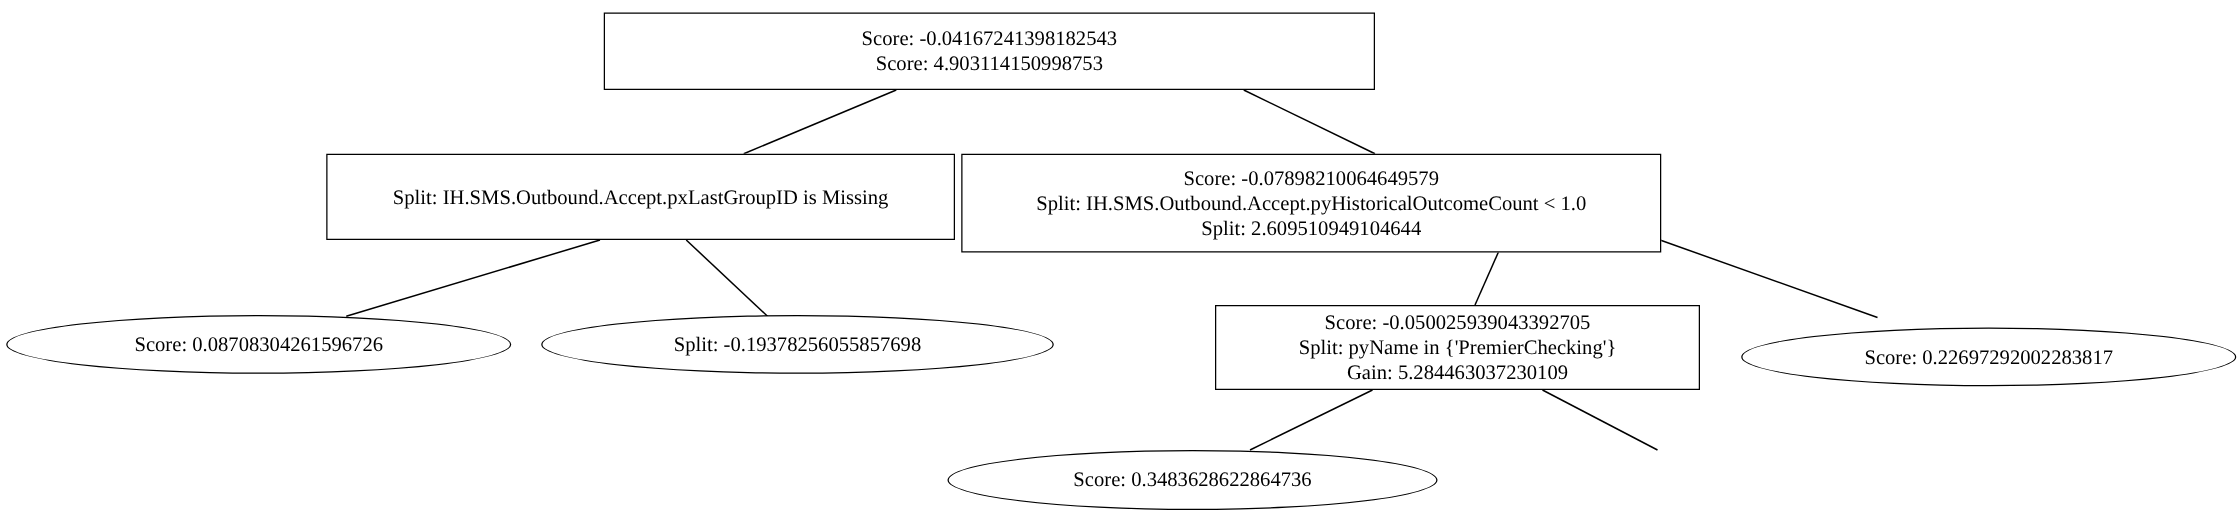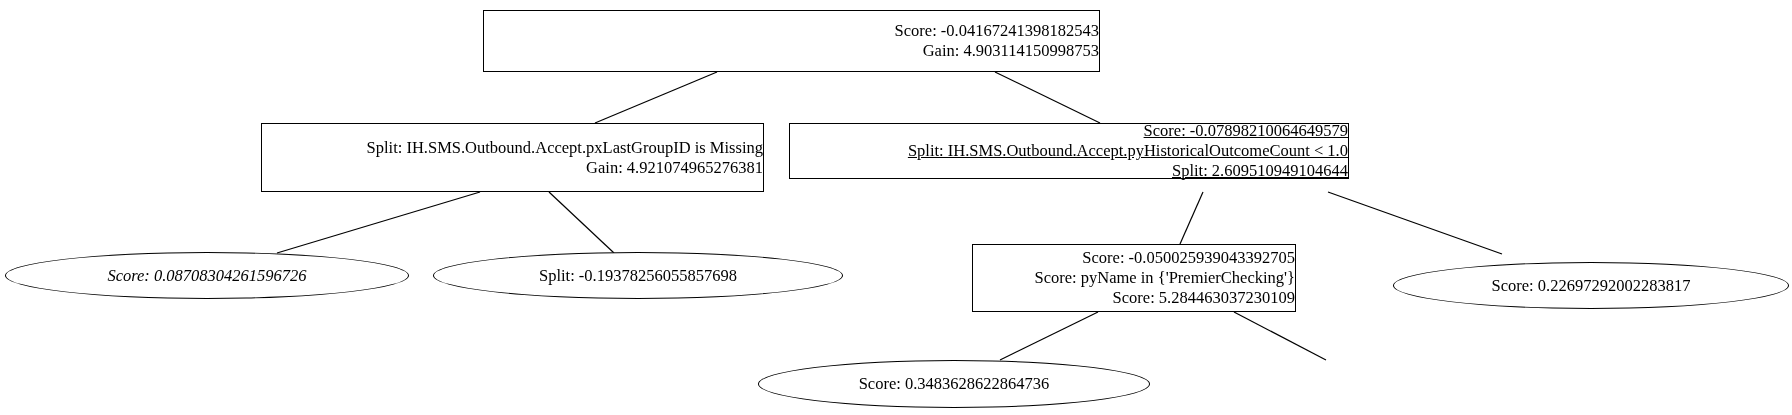--- a/index.html
+++ b/index.html
@@ -35,21 +35,20 @@
     align-items: center;
     justify-content: center;
     text-align: center;
     line-height: 20px;
     white-space: nowrap;
     box-sizing: border-box;
     background: #ffffff;
   }
   .box {
     border: 1px solid #000000;
-    align-items: flex-end;
   }
   .ellipse {
     border: 1px solid #000000;
     border-radius: 50%;
   }
 </style>
 </head>
 <body>
 
 <div class="canvas">
@@ -60,46 +59,45 @@
     <line x1="480" y1="192" x2="277" y2="253"></line>
     <line x1="549" y1="192" x2="614" y2="253"></line>
     <line x1="1203" y1="192" x2="1180" y2="244"></line>
     <line x1="1328" y1="192" x2="1502" y2="254"></line>
     <line x1="1098" y1="312" x2="1000" y2="360"></line>
     <line x1="1234" y1="312" x2="1326" y2="360"></line>
   </svg>
 
   <div class="node box" style="left:483px; top:10px; width:617px; height:62px;">
     <span>Score: -0.04167241398182543</span>
-    <span>Gain: 4.903114150998753</span>
+    <span>Score: 4.903114150998753</span>
   </div>
 
   <div class="node box" style="left:261px; top:123px; width:503px; height:69px;">
     <span>Split: IH.SMS.Outbound.Accept.pxLastGroupID is Missing</span>
-    <span>Gain: 4.921074965276381</span>
   </div>
 
-  <div class="node box" style="left:789px; top:123px; width:560px; height:56px;text-decoration:underline;">
+  <div class="node box" style="left:769px; top:123px; width:560px; height:79px;">
     <span>Score: -0.07898210064649579</span>
     <span>Split: IH.SMS.Outbound.Accept.pyHistoricalOutcomeCount &lt; 1.0</span>
     <span>Split: 2.609510949104644</span>
   </div>
 
-  <div class="node ellipse" style="left:5px; top:252px; width:404px; height:47px;font-style:italic;">
+  <div class="node ellipse" style="left:5px; top:252px; width:404px; height:47px;">
     <span>Score: 0.08708304261596726</span>
   </div>
 
   <div class="node ellipse" style="left:433px; top:252px; width:410px; height:47px;">
     <span>Split: -0.19378256055857698</span>
   </div>
 
-  <div class="node box" style="left:972px; top:244px; width:324px; height:68px;">
+  <div class="node box" style="left:972px; top:244px; width:388px; height:68px;">
     <span>Score: -0.050025939043392705</span>
-    <span>Score: pyName in {'PremierChecking'}</span>
-    <span>Score: 5.284463037230109</span>
+    <span>Split: pyName in {'PremierChecking'}</span>
+    <span>Gain: 5.284463037230109</span>
   </div>
 
   <div class="node ellipse" style="left:1393px; top:262px; width:396px; height:47px;">
     <span>Score: 0.22697292002283817</span>
   </div>
 
   <div class="node ellipse" style="left:758px; top:360px; width:392px; height:48px;">
     <span>Score: 0.3483628622864736</span>
   </div>
 

